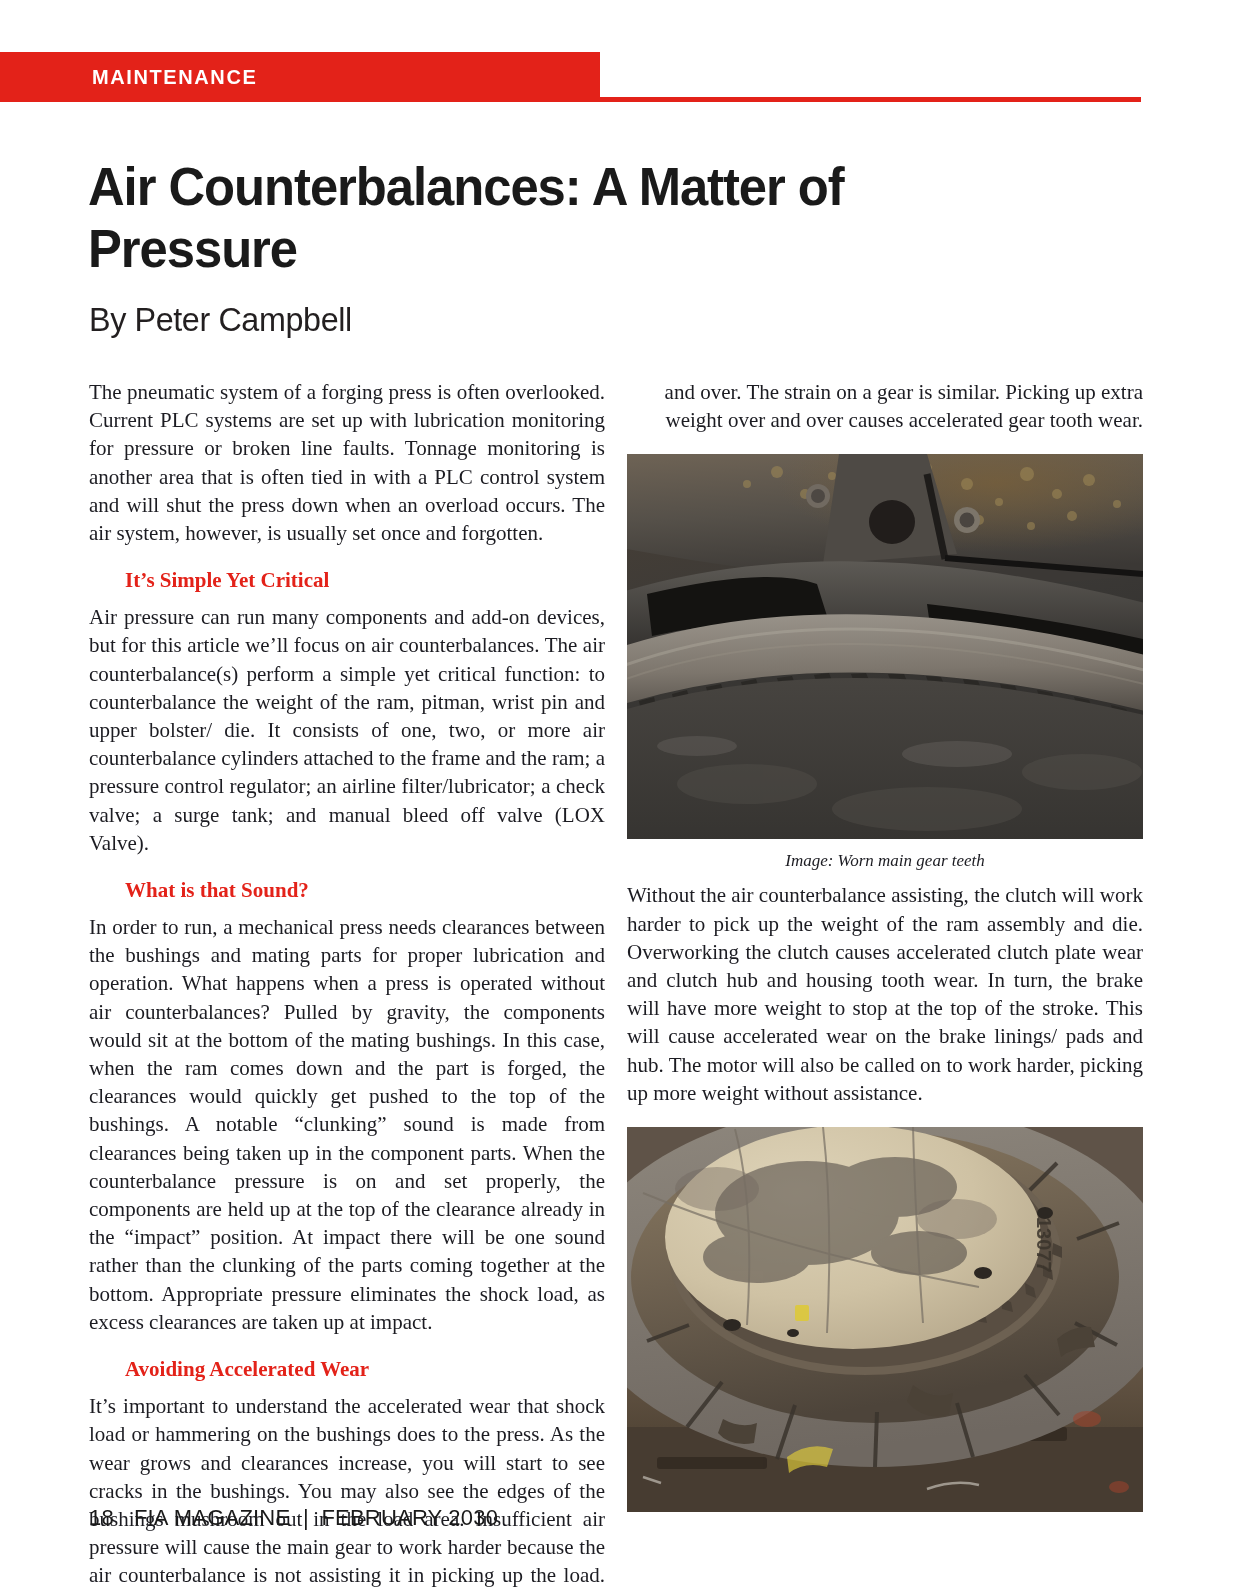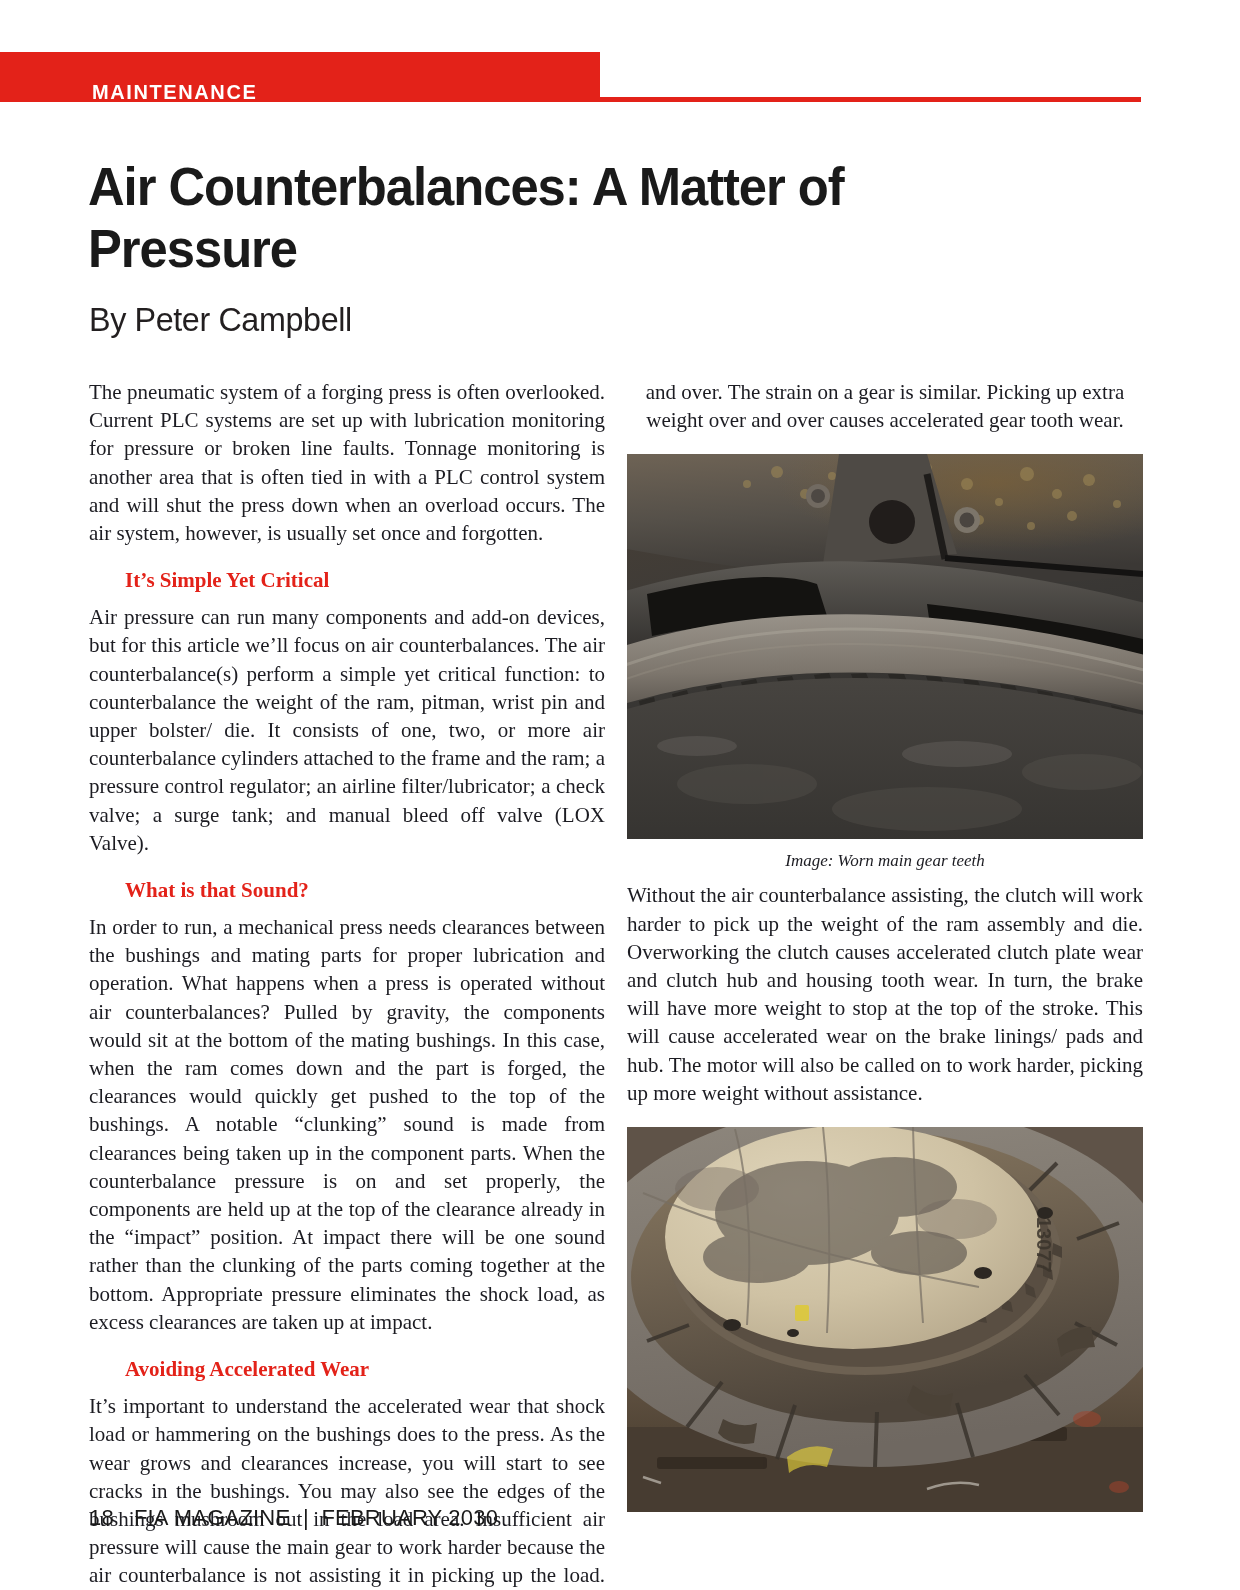--- a/index.html
+++ b/index.html
@@ -22,21 +22,21 @@
     position: absolute;
     left: 0;
     top: 52px;
     width: 600px;
     height: 50px;
     background: #e32219;
   }
   .kicker-label {
     position: absolute;
     left: 92px;
-    top: 80px;
+    top: 65px;
     color: #ffffff;
     font-family: "Liberation Sans", sans-serif;
     font-weight: bold;
     font-size: 20px;
     letter-spacing: 1.6px;
     line-height: 24px;
   }
   .kicker-rule {
     position: absolute;
     left: 600px;
@@ -87,21 +87,21 @@
   .body-p {
     font-family: "Liberation Serif", serif;
     font-size: 21px;
     line-height: 28.2px;
     color: #1c1c22;
     text-align: justify;
     text-justify: inter-word;
     margin-bottom: 20px;
   }
   .body-p:last-child { margin-bottom: 0; }
-  .body-p.flush { text-align: center; }
+  .body-p.flush { text-align: right; }
 
   .subhead {
     font-family: "Liberation Serif", serif;
     font-weight: bold;
     font-size: 21px;
     line-height: 26px;
     color: #e32219;
     margin-top: 6px;
     margin-bottom: 10px;
     margin-left: 36px;

